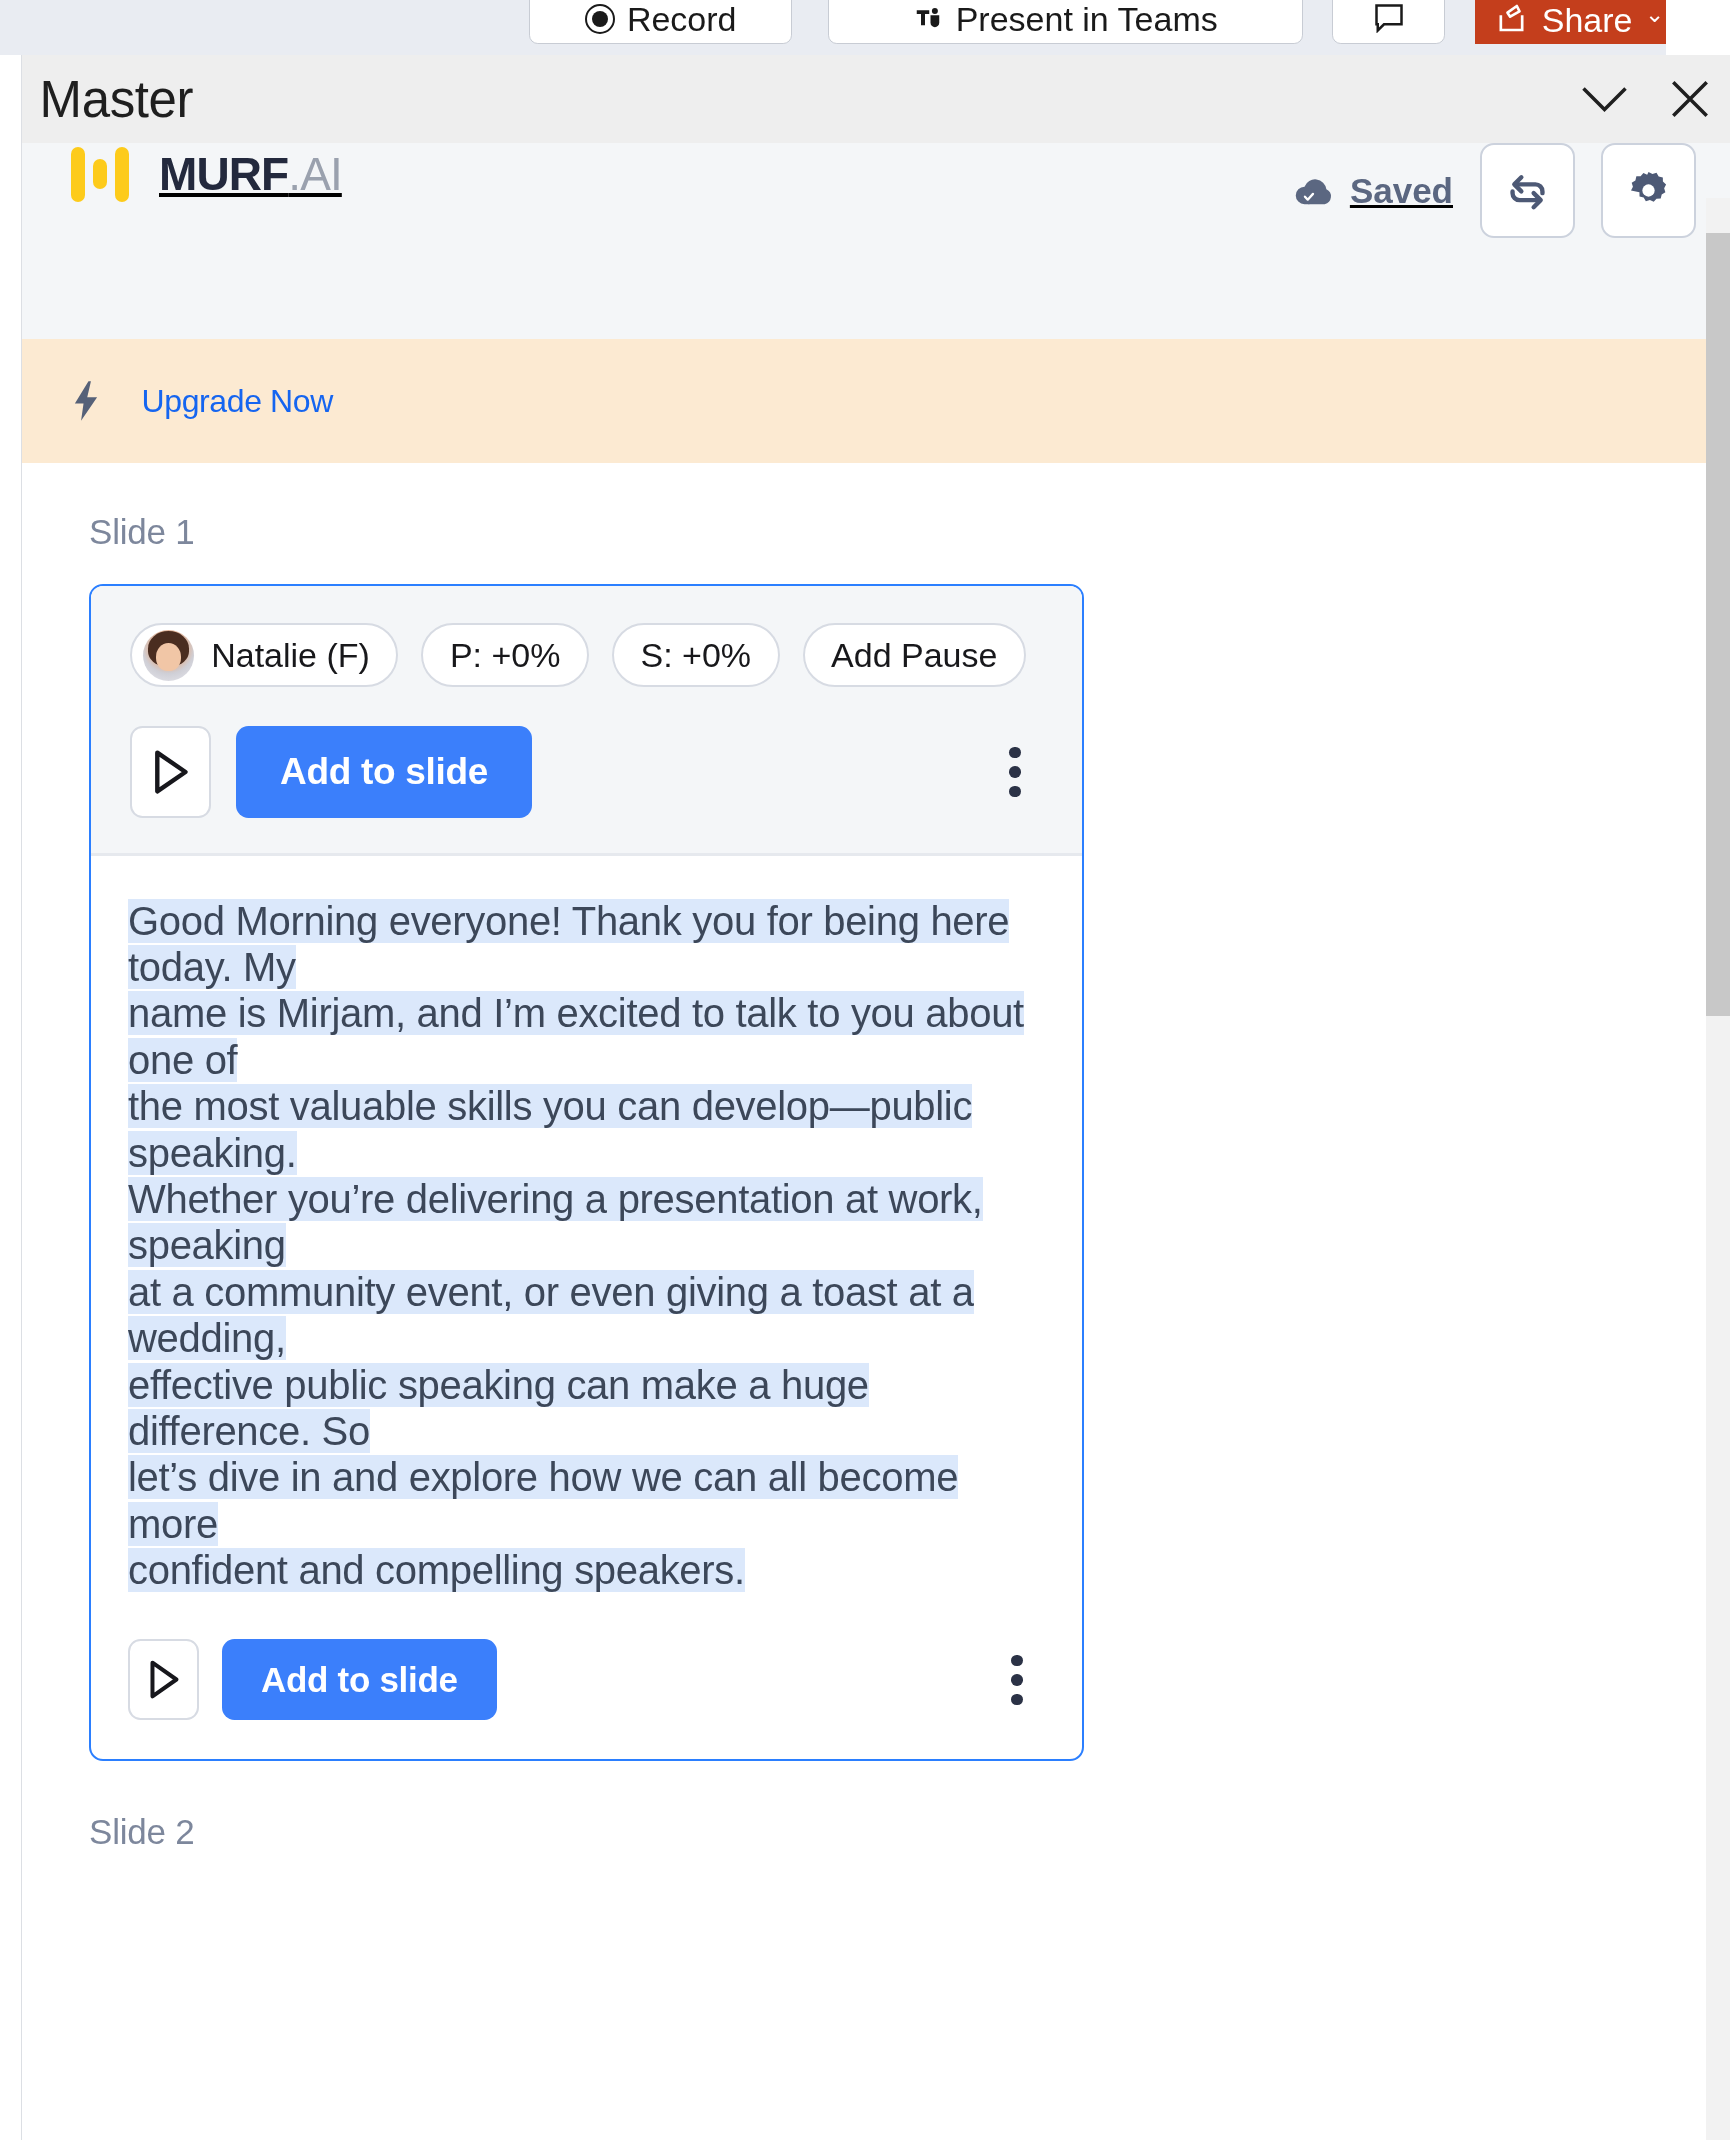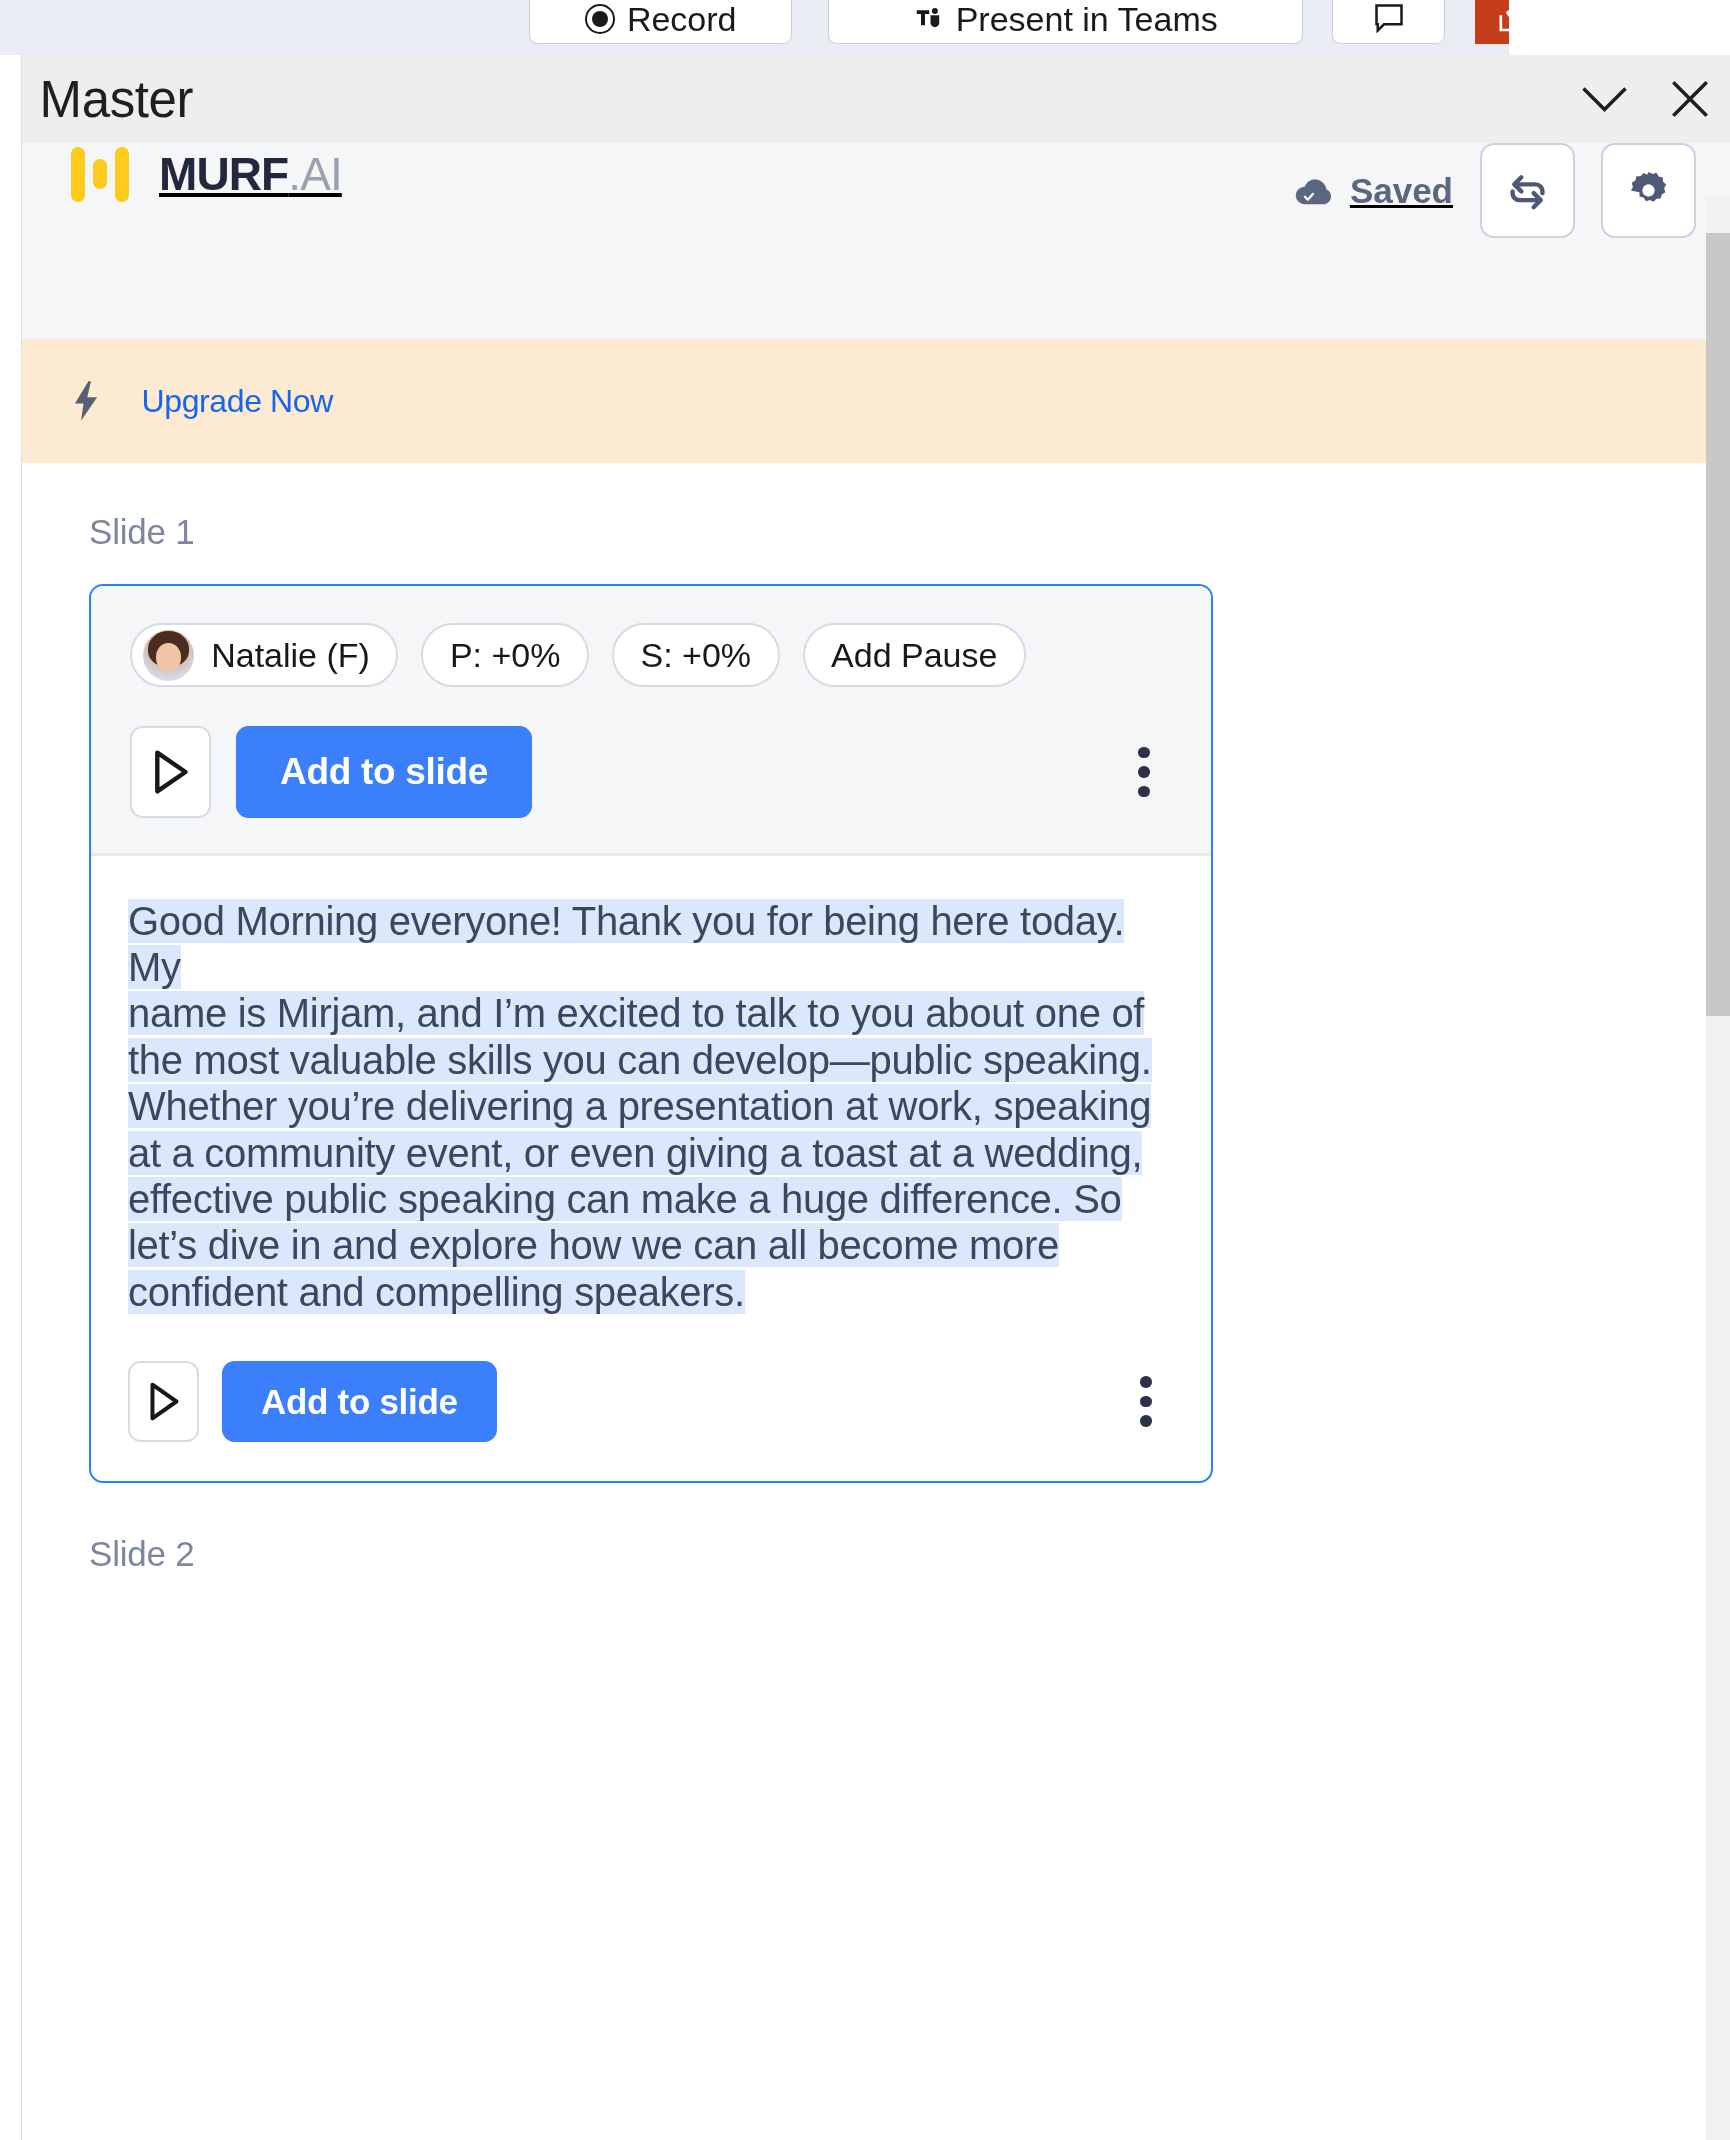--- a/index.html
+++ b/index.html
@@ -5,21 +5,21 @@
   * { box-sizing: border-box; margin: 0; padding: 0; }
   html, body {
     width: 1731px; height: 2140px;
     font-family: "Liberation Sans", sans-serif;
     background: #ffffff;
     overflow: hidden;
   }
 
   
   .ppt-ribbon {
-    position: absolute; left: 0; top: 0; width: 1509px; height: 55px;
+    position: absolute; left: 0; top: 0; width: 1666px; height: 55px;
     background: #e9ecf2;
     overflow: hidden;
   }
   .ribbon-btn {
     position: absolute; top: -21px; height: 65px;
     background: #ffffff; border: 1.8px solid #c8ccd4; border-radius: 8.8px;
     display: flex; align-items: flex-end; justify-content: center;
     gap: 12.4px; padding-bottom: 7px;
     font-size: 34px; color: #1a1a1a; white-space: nowrap;
   }
@@ -118,21 +118,21 @@
 
   
   .content { background: #ffffff; padding: 49px 46px 0 67px; position: relative; }
   .slide-label {
     font-size: 35px; color: #7d879c; margin-bottom: 32px; letter-spacing: -0.2px;
   }
 
   
   .script-card {
     border: 2.6px solid #2b7fff; border-radius: 14px;
-    background: #ffffff; overflow: hidden; width: 1124px;
+    background: #ffffff; overflow: hidden; width: 995px;
   }
   .card-toolbar { background: #f4f6f8; padding: 37px 39px 35px 39px; position: relative; }
   .chips { display: flex; align-items: center; gap: 23px; }
   .chip {
     height: 64px; border: 2.6px solid #d7dbe3; border-radius: 881px;
     background: #ffffff; display: flex; align-items: center;
     padding: 0 26.5px; font-size: 34px; color: #18181b;
     white-space: nowrap; cursor: pointer;
   }
   .chip.voice { padding-left: 10.6px; gap: 17.6px; }

